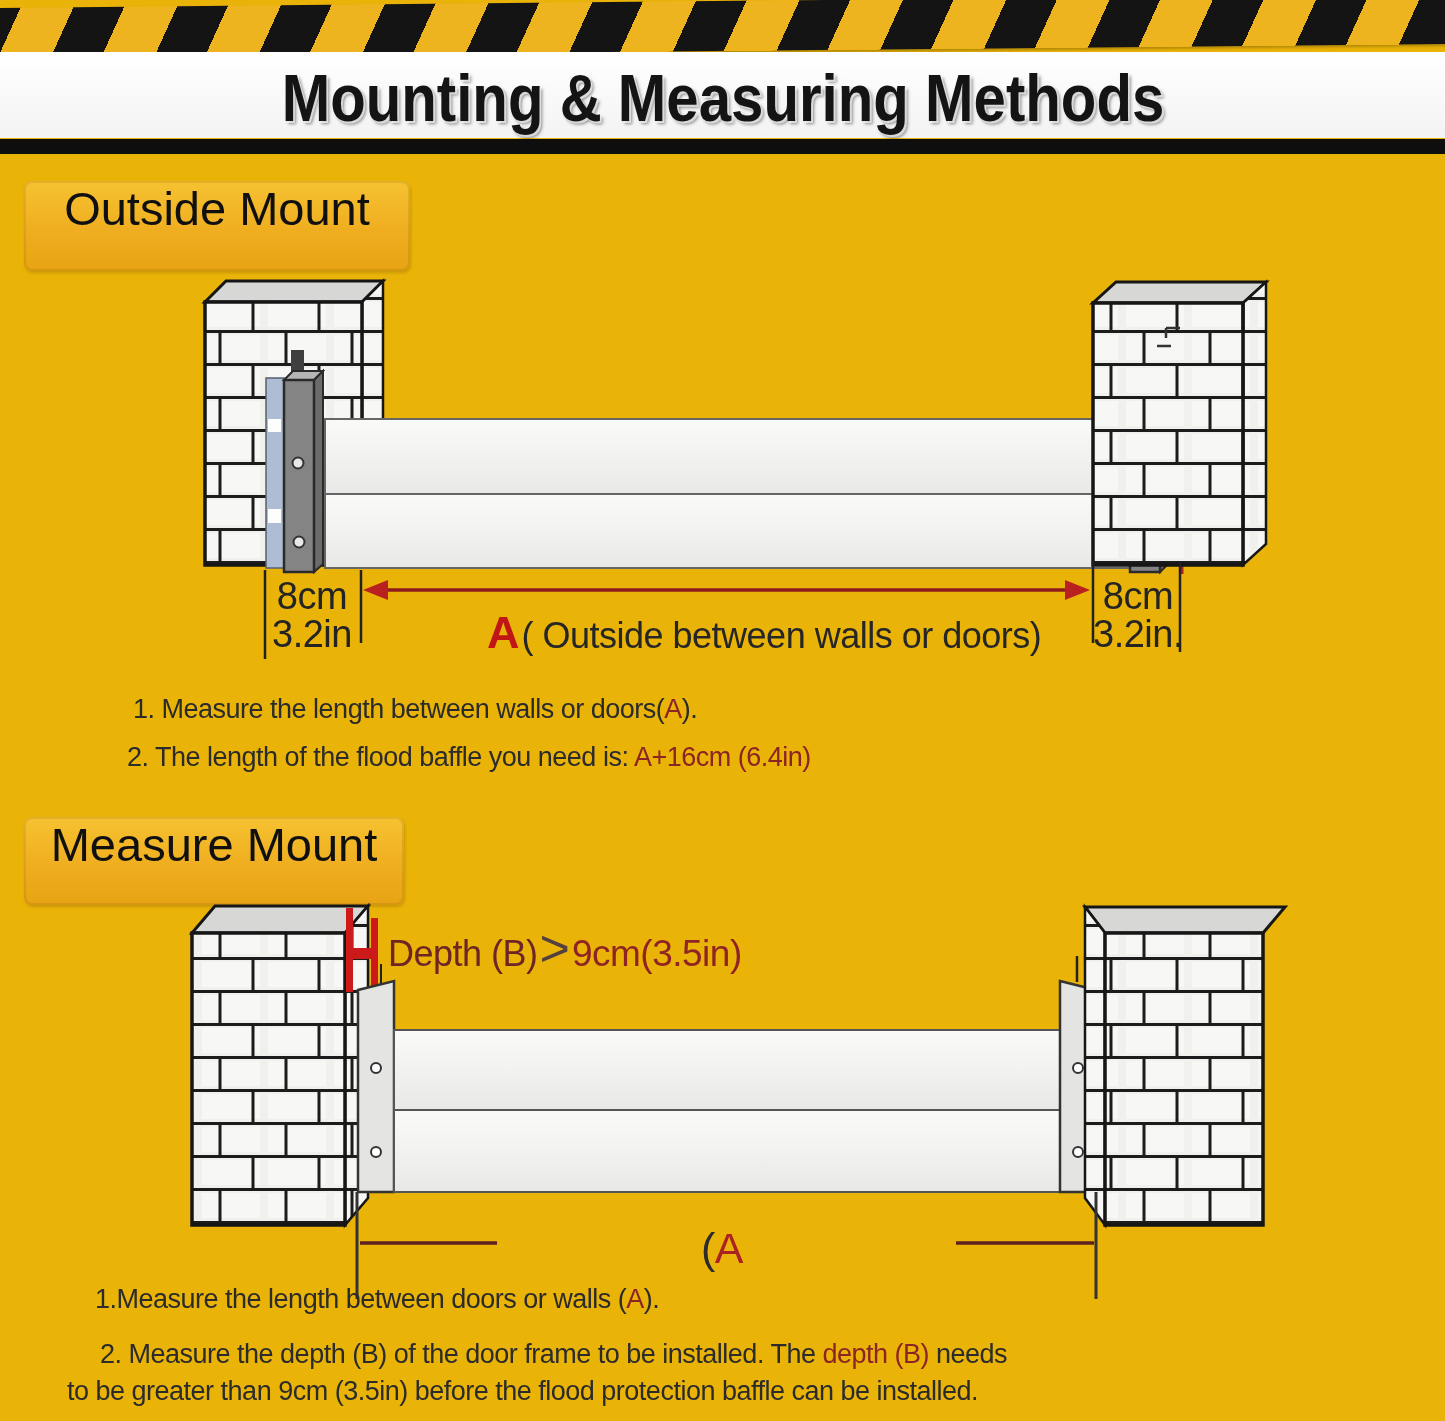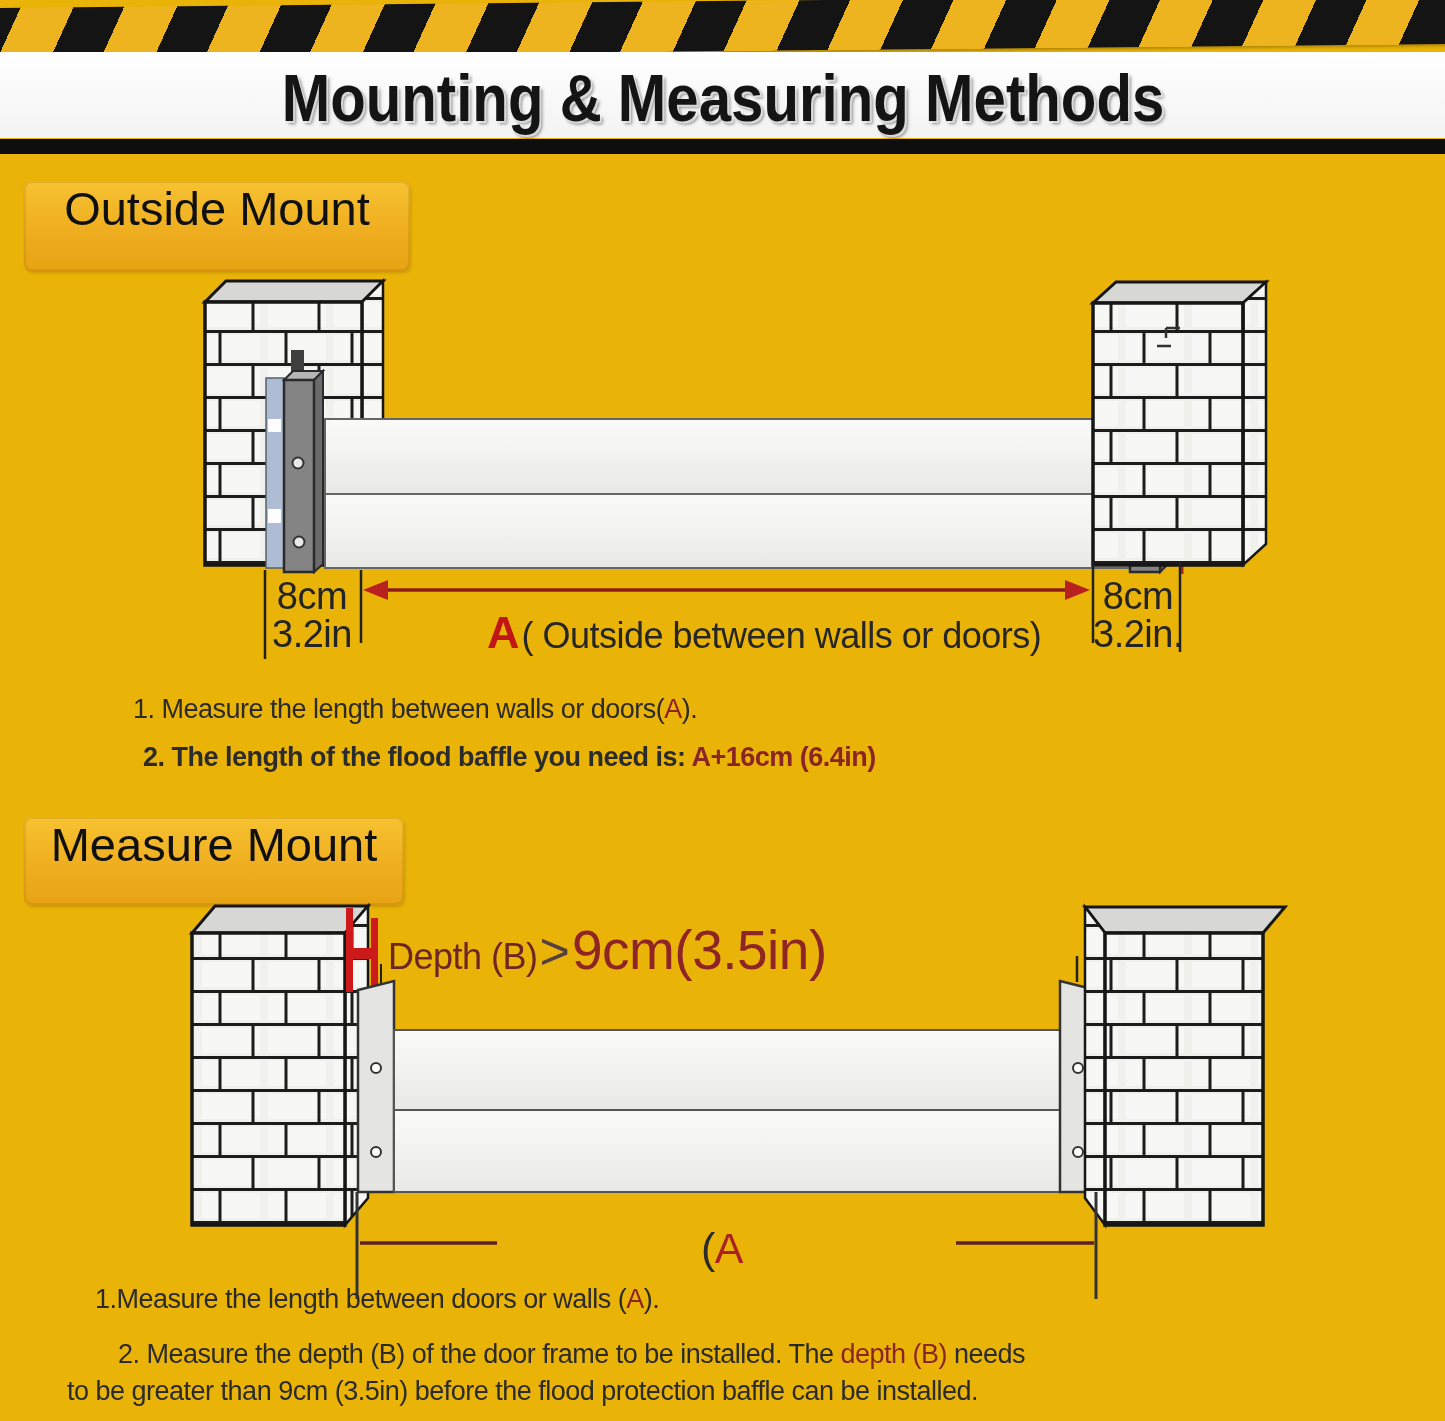--- a/index.html
+++ b/index.html
@@ -32,21 +32,21 @@
   .em-red{color:#8b2424;}
   .baseline{display:flex;align-items:baseline;}
 
   .span-label{left:487px;top:607px;}
   .span-label .a{font-size:45px;font-weight:bold;color:#c01616;margin-right:2px;}
   .span-label .rest{font-size:36px;color:#262626;letter-spacing:-.5px;}
 
   .depth-label{left:388px;top:918px;}
   .depth-label .d1{font-size:36px;color:#6e2525;letter-spacing:-.5px;}
   .depth-label .gt{font-size:52px;color:#554040;margin:0 2px;}
-  .depth-label .d2{font-size:55px;color:#8f2424;letter-spacing:-.5px;}
+  .depth-label .d2{font-size:37px;color:#8f2424;letter-spacing:-.5px;}
 
   .len-label{left:722px;top:1224px;transform:translateX(-50%);}
   .len-label .p{font-size:43px;color:#2b2b2b;letter-spacing:-.5px;}
   .len-label .a{font-size:43px;color:#aa2222;letter-spacing:-.5px;}
 
   svg{display:block;}
 </style>
 </head>
 <body>
 
@@ -136,21 +136,21 @@
   <div class="abs dimtxt" style="left:1094px;top:575px;width:88px;">8cm</div>
   <div class="abs dimtxt" style="left:1092px;top:613px;width:92px;">3.2in.</div>
   <div class="abs baseline nowrap span-label">
     <span class="a">A</span>
     <span class="rest">( Outside between walls or doors)</span>
   </div>
 
   <div class="abs step" style="left:133px;top:694px;">
     <span>1. Measure the length between walls or doors(</span><span class="em-red">A</span><span>).</span>
   </div>
-  <div class="abs step" style="left:143px;top:742px;font-weight:bold;">
+  <div class="abs step" style="left:127px;top:742px;">
     <span>2. The length of the flood baffle you need is: </span><span class="em-red">A+16cm (6.4in)</span><span></span>
   </div>
 
   <div class="abs badge badge-inside">
     <span>Measure Mount</span>
   </div>
 
   <svg class="abs" style="left:0;top:900px;" width="1445" height="400" viewBox="0 900 1445 400">
 
     <g>
@@ -204,20 +204,20 @@
     <span class="d2">9cm(3.5in)</span>
   </div>
   <div class="abs baseline nowrap len-label">
     <span class="p">(</span>
       <span class="a">A</span>
   </div>
 
   <div class="abs step" style="left:95px;top:1284px;">
     <span>1.Measure the length between doors or walls (</span><span class="em-red">A</span><span>).</span>
   </div>
-  <div class="abs step" style="left:100px;top:1339px;margin-left:18px;">
+  <div class="abs step" style="left:100px;top:1339px;">
     <span>2. Measure the depth (B) of the door frame to be installed. The </span><span class="em-red">depth (B)</span><span> needs</span>
   </div>
   <div class="abs step" style="left:57px;top:1376px;margin-left:10px;">
     <span>to be greater than 9cm (3.5in) before the flood protection baffle can be installed.</span>
   </div>
 
 </div>
 
 </body></html>

